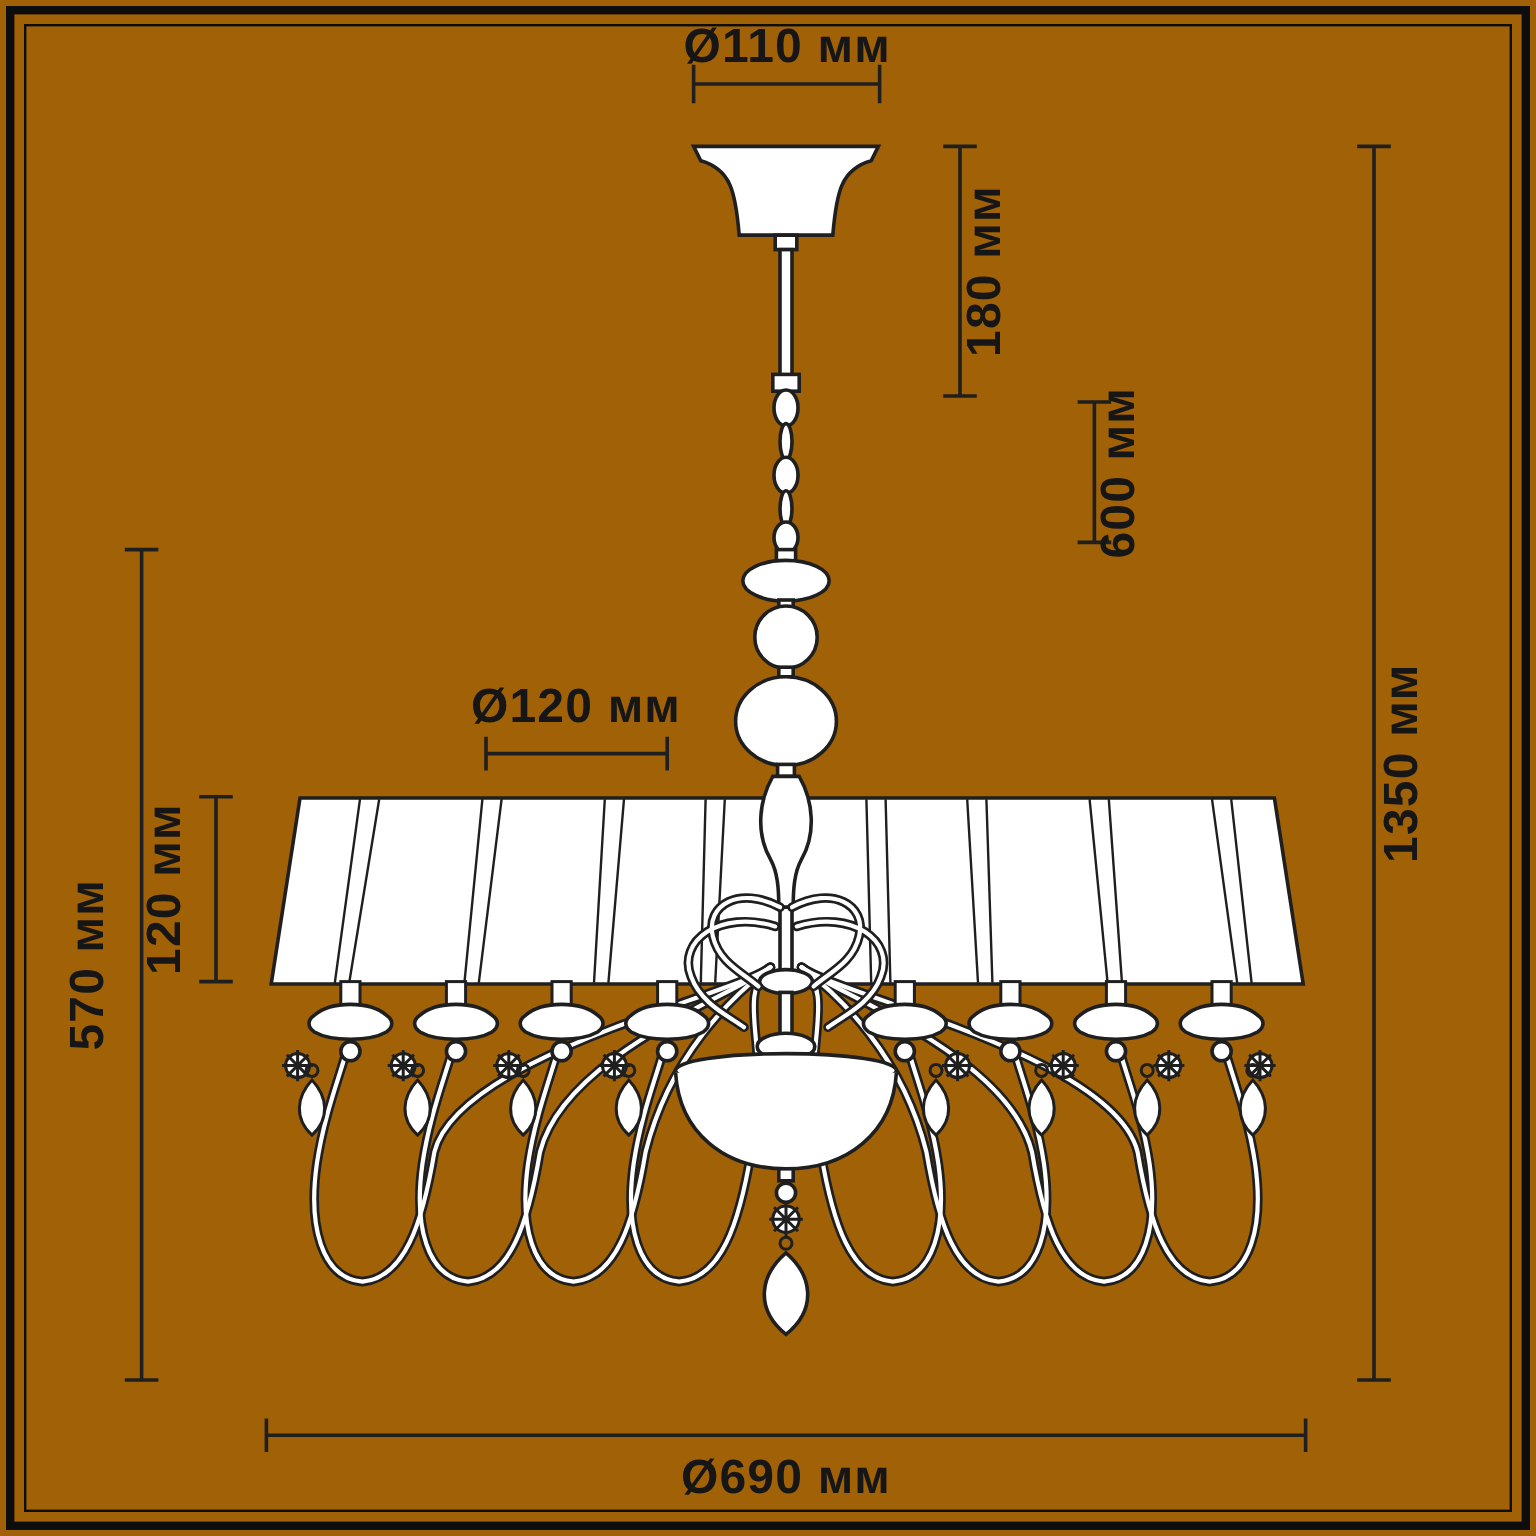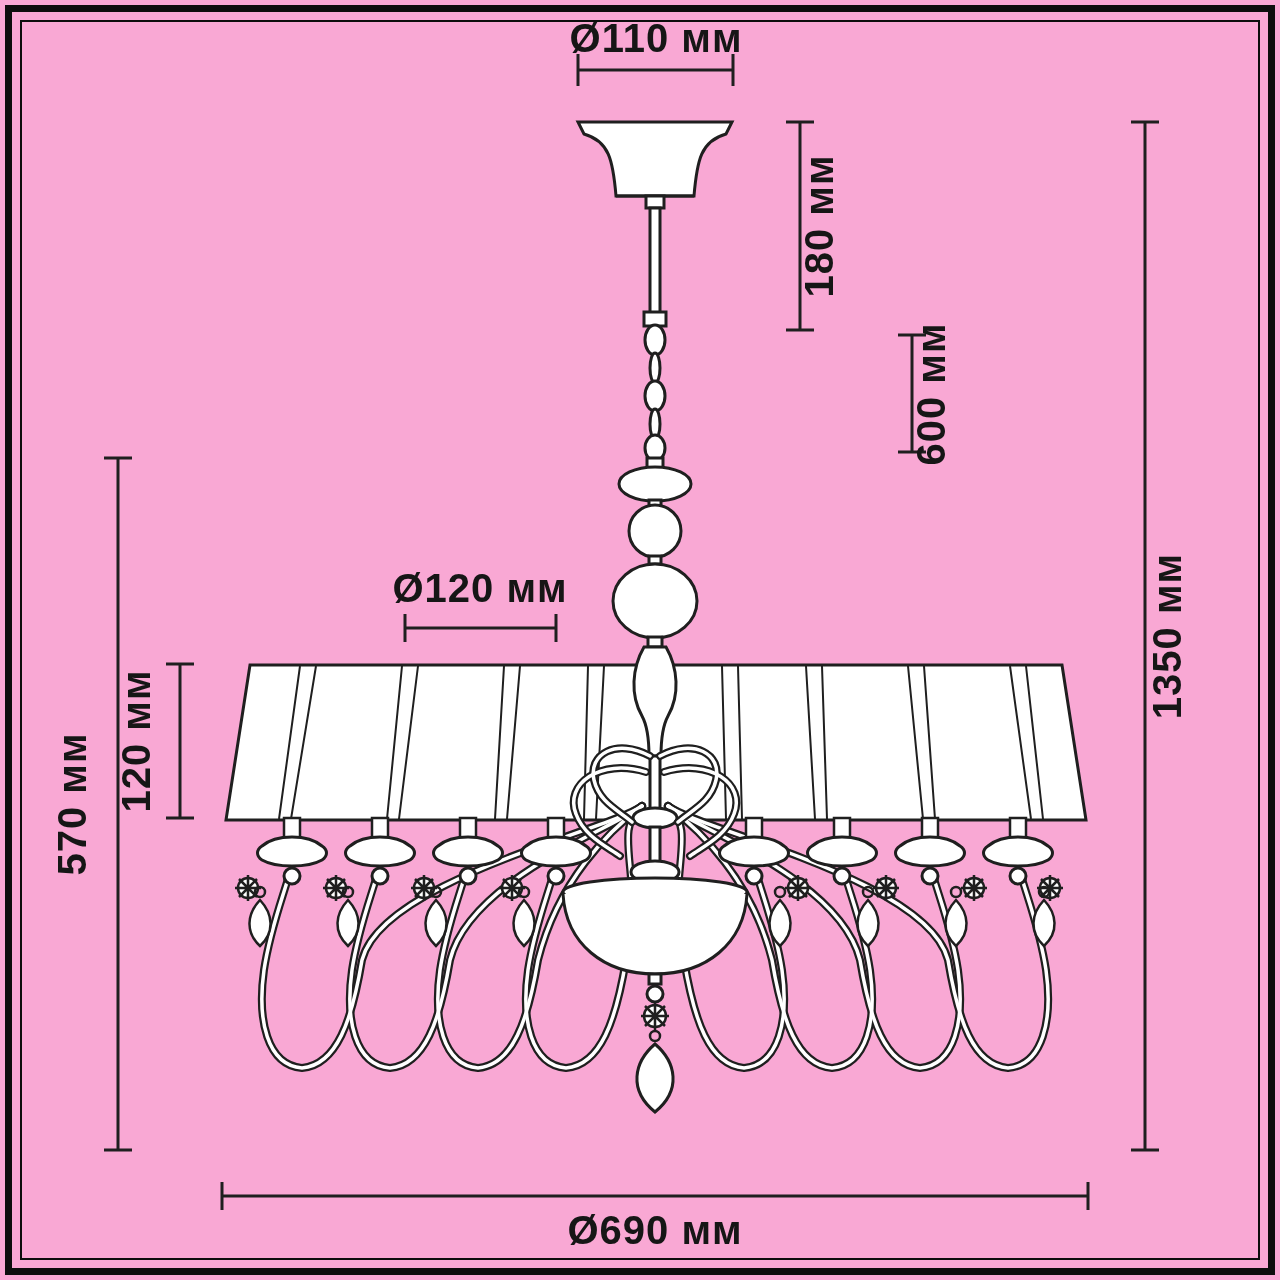--- a/index.html
+++ b/index.html
@@ -1,16 +1,16 @@
 <!DOCTYPE html>
 <html><head>
 <meta charset="utf-8">
 <style>
   html,body{margin:0;padding:0;background:#ffffff;}
-  .page{position:relative;width:1280px;height:1280px;background:#f9a8d4;overflow:hidden;
+  .page{position:relative;width:1280px;height:1280px;background:#a16207;overflow:hidden;
         font-family:"Liberation Sans",sans-serif;}
   .frame-outer{position:absolute;inset:5px;border:7px solid #0d0d0d;pointer-events:none;}
   .frame-inner{position:absolute;inset:20px;border:2px solid #0d0d0d;pointer-events:none;}
   svg.draw{position:absolute;left:0;top:0;}
   .ln{stroke:#1f1f1f;stroke-width:3;fill:none;}
   .fw{fill:#ffffff;stroke:#1f1f1f;stroke-width:3;}
   .fw25{fill:#ffffff;stroke:#1f1f1f;stroke-width:2.5;}
   .thin{stroke:#1f1f1f;stroke-width:2;fill:none;}
   .thin25{stroke:#1f1f1f;stroke-width:2.5;fill:none;}
   .dim{stroke:#1f1f1f;stroke-width:3;fill:none;}

